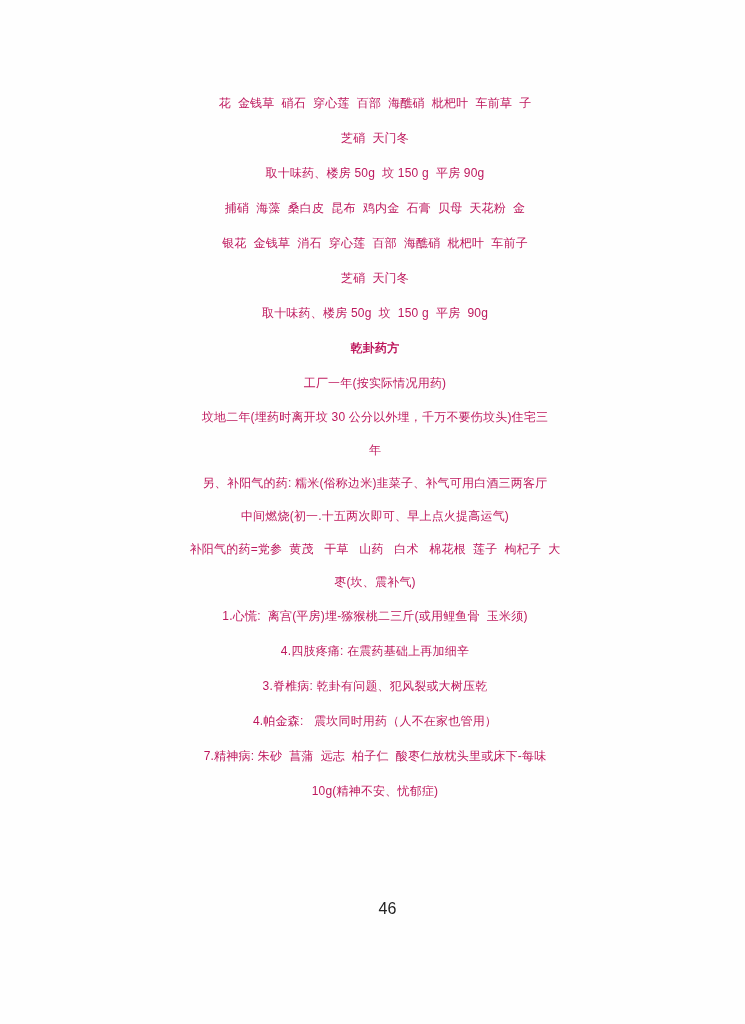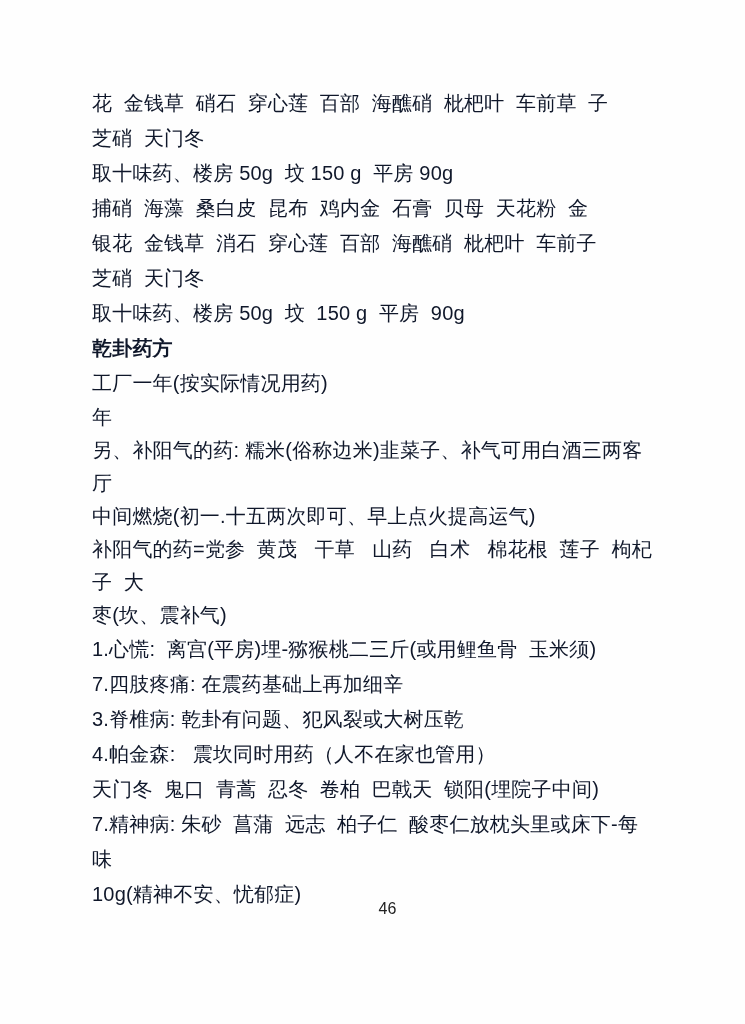--- a/index.html
+++ b/index.html
@@ -22,25 +22,26 @@
     height: 1024px;
     background: #fefefe;
   }
   .content {
     position: absolute;
     left: 92px;
     top: 86px;
     width: 566px;
   }
   .line {
-    font-size: 20px;
+    font-size: 12px;
     line-height: 35px;
     white-space: pre-wrap;
     letter-spacing: 0.2px;
-    color: #0f172a;
+    color: #be185d;
+    text-align: center;
   }
   .line.bold {
     font-weight: bold;
   }
   .line.wrap {
     line-height: 33px;
   }
   .page-number {
     position: absolute;
     left: 0;
@@ -60,29 +61,29 @@
 
     <div class="line">花  金钱草  硝石  穿心莲  百部  海醮硝  枇杷叶  车前草  子</div>
     <div class="line">芝硝  天门冬</div>
     <div class="line">取十味药、楼房 50g  坟 150 g  平房 90g</div>
     <div class="line">捕硝  海藻  桑白皮  昆布  鸡内金  石膏  贝母  天花粉  金</div>
     <div class="line">银花  金钱草  消石  穿心莲  百部  海醮硝  枇杷叶  车前子</div>
     <div class="line">芝硝  天门冬</div>
     <div class="line">取十味药、楼房 50g  坟  150 g  平房  90g</div>
     <div class="line bold">乾卦药方</div>
     <div class="line">工厂一年(按实际情况用药)</div>
+    <div class="line wrap">坟地二年(埋药时离开坟 30 公分以外埋，千万不要伤坟头)住宅三</div>
     <div class="line wrap">年</div>
     <div class="line wrap">另、补阳气的药: 糯米(俗称边米)韭菜子、补气可用白酒三两客厅</div>
     <div class="line wrap">中间燃烧(初一.十五两次即可、早上点火提高运气)</div>
     <div class="line wrap">补阳气的药=党参  黄茂   干草   山药   白术   棉花根  莲子  枸杞子  大</div>
     <div class="line wrap">枣(坎、震补气)</div>
     <div class="line">1.心慌:  离宫(平房)埋-猕猴桃二三斤(或用鲤鱼骨  玉米须)</div>
-    <div class="line">7.四肢疼痛: 在震药基础上再加细辛</div>
+    <div class="line">4.四肢疼痛: 在震药基础上再加细辛</div>
     <div class="line">3.脊椎病: 乾卦有问题、犯风裂或大树压乾</div>
     <div class="line">4.帕金森:   震坎同时用药（人不在家也管用）</div>
-    <div class="line">天门冬  鬼口  青蒿  忍冬  卷柏  巴戟天  锁阳(埋院子中间)</div>
     <div class="line">7.精神病: 朱砂  菖蒲  远志  柏子仁  酸枣仁放枕头里或床下-每味</div>
     <div class="line">10g(精神不安、忧郁症)</div>
 
   </div>
 
   <div class="page-number">46</div>
 </div>
 
 </body></html>

